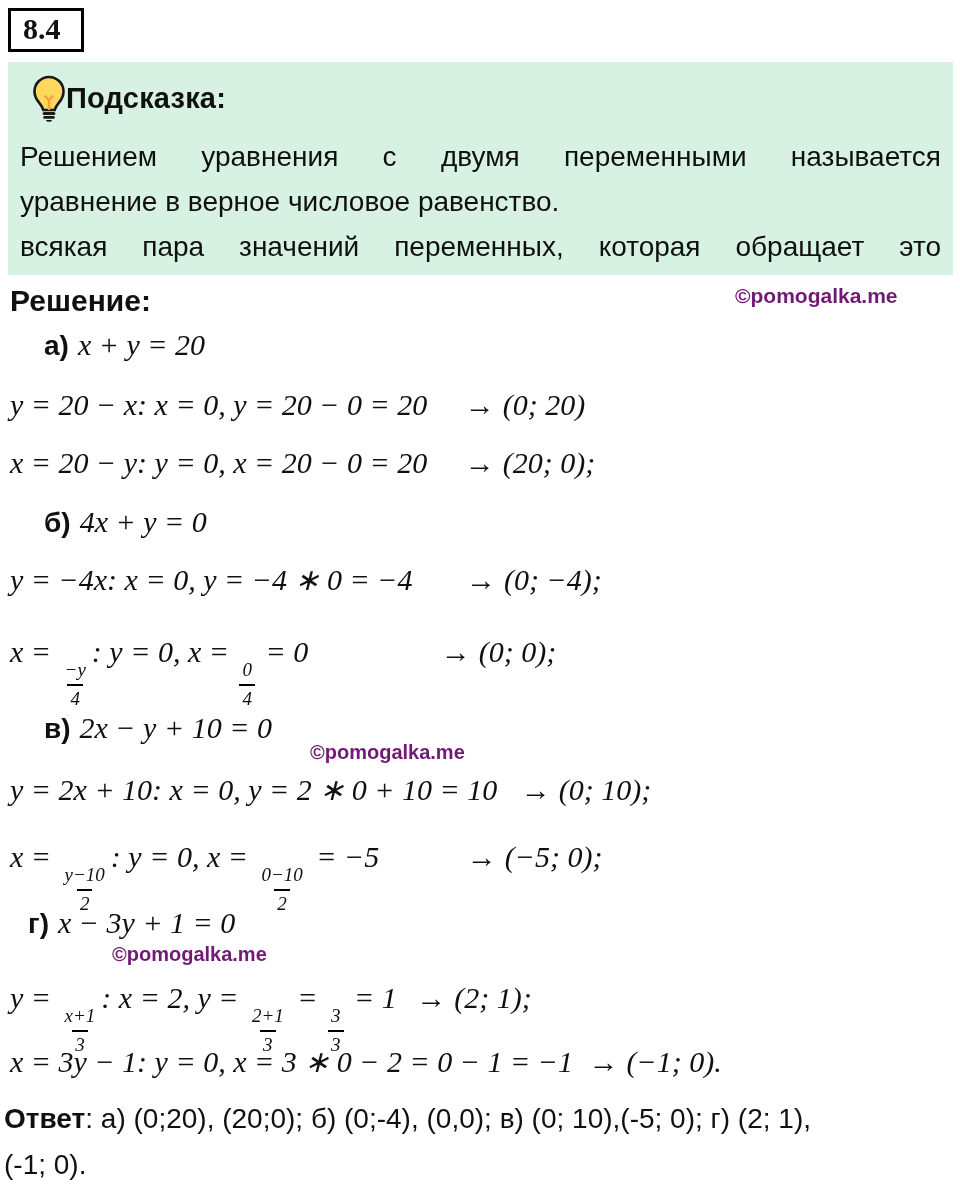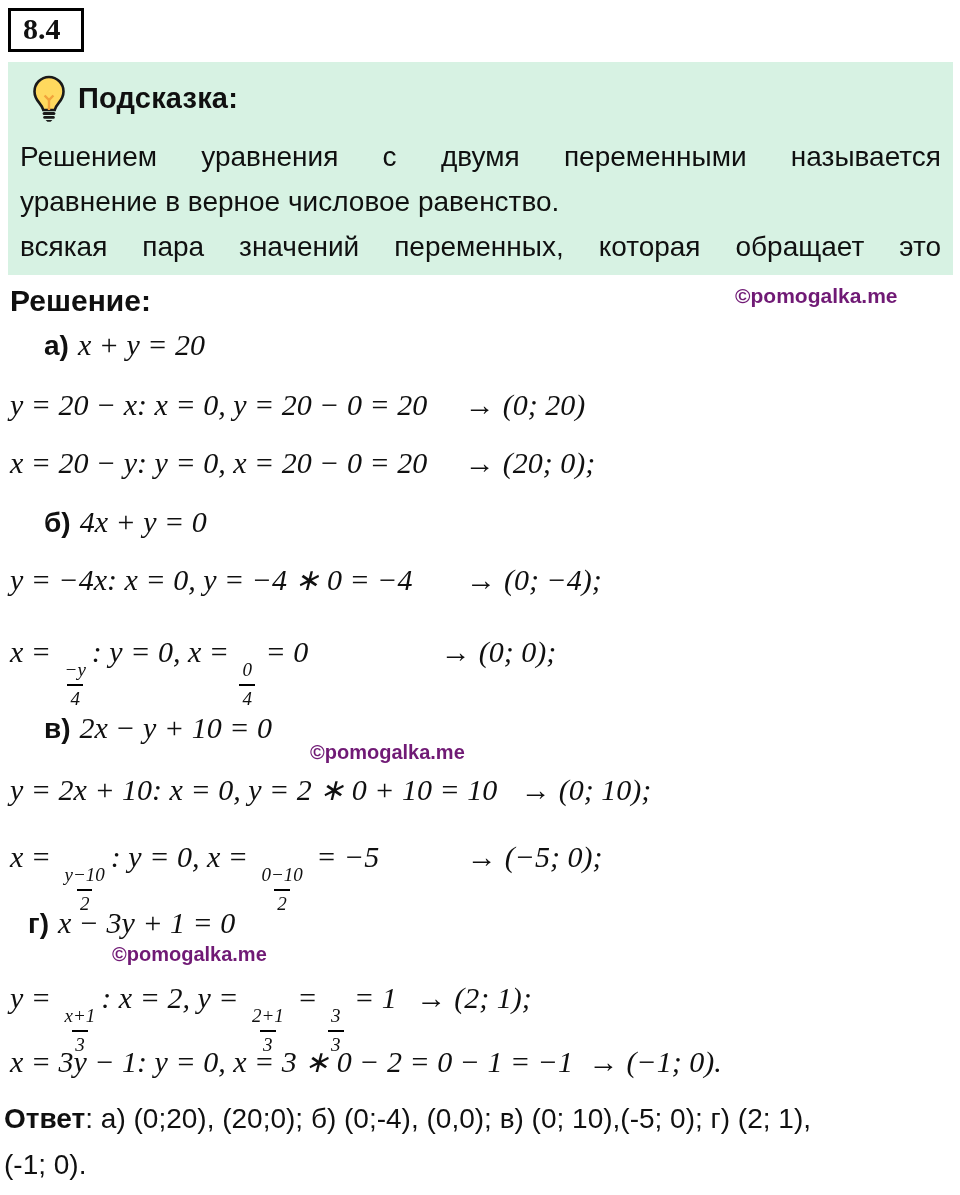--- a/index.html
+++ b/index.html
@@ -19,21 +19,21 @@
     font-family:"Liberation Serif", serif;
     font-weight:700; font-size:30px; line-height:36px;
     background:#fff;
   }
 
   
   .hint-box {
     left:8px; top:62px; width:945px; height:213px;
     padding:10px 12px 0 12px;
   }
-  .hint-title-row { display:flex; align-items:center; gap:12px; margin-left:12px; height:52px; }
+  .hint-title-row { display:flex; align-items:center; margin-left:12px; height:52px; }
   .hint-title { font-size:29px; font-weight:700; letter-spacing:0.2px; }
   .hint-text { margin-top:10px; font-size:28px; }
   .hint-line { height:45px; line-height:45px; white-space:nowrap; }
   .hint-line.j { text-align:justify; text-align-last:justify; white-space:normal; }
 
   .sol-head { font-size:30px; font-weight:700; }
 
   .watermark { font-weight:700; font-size:21px; color:#701a75; white-space:nowrap; }
 
   

